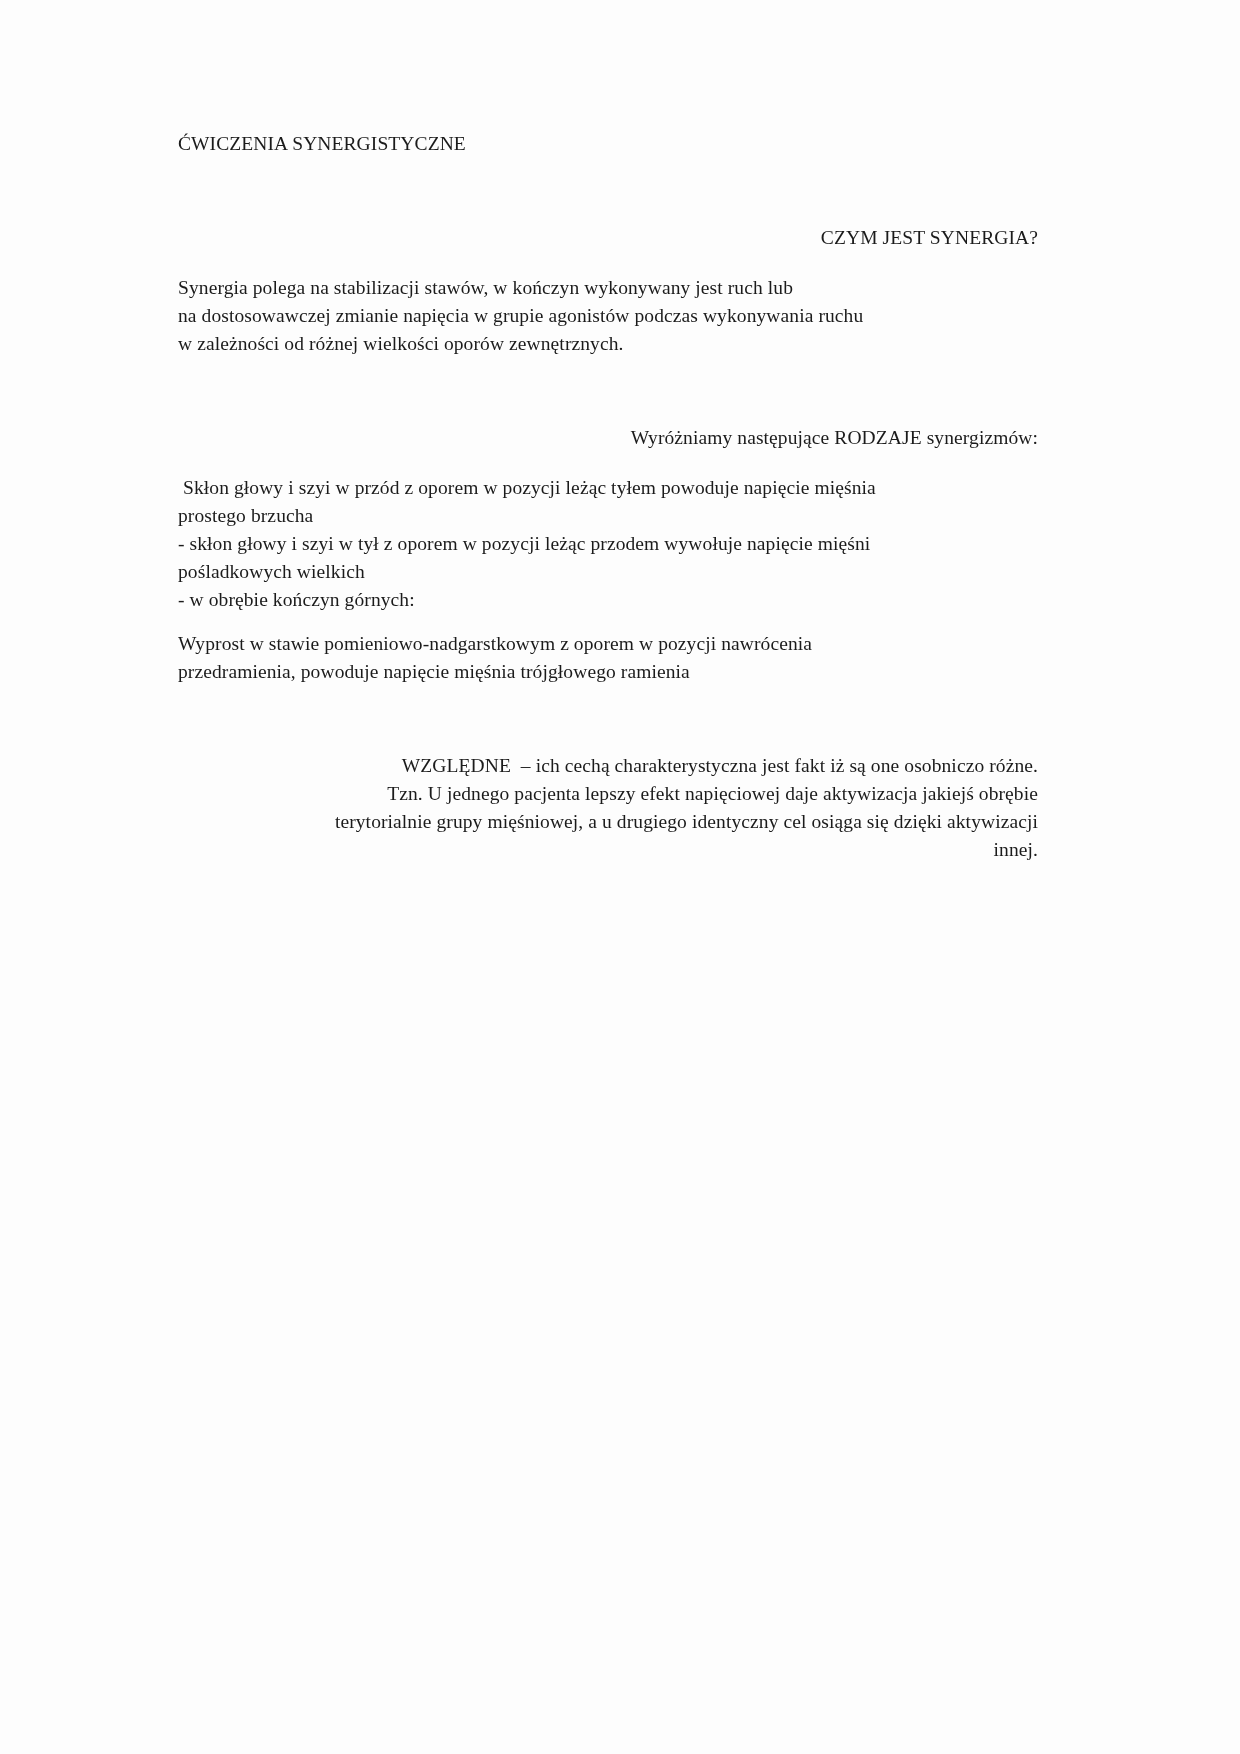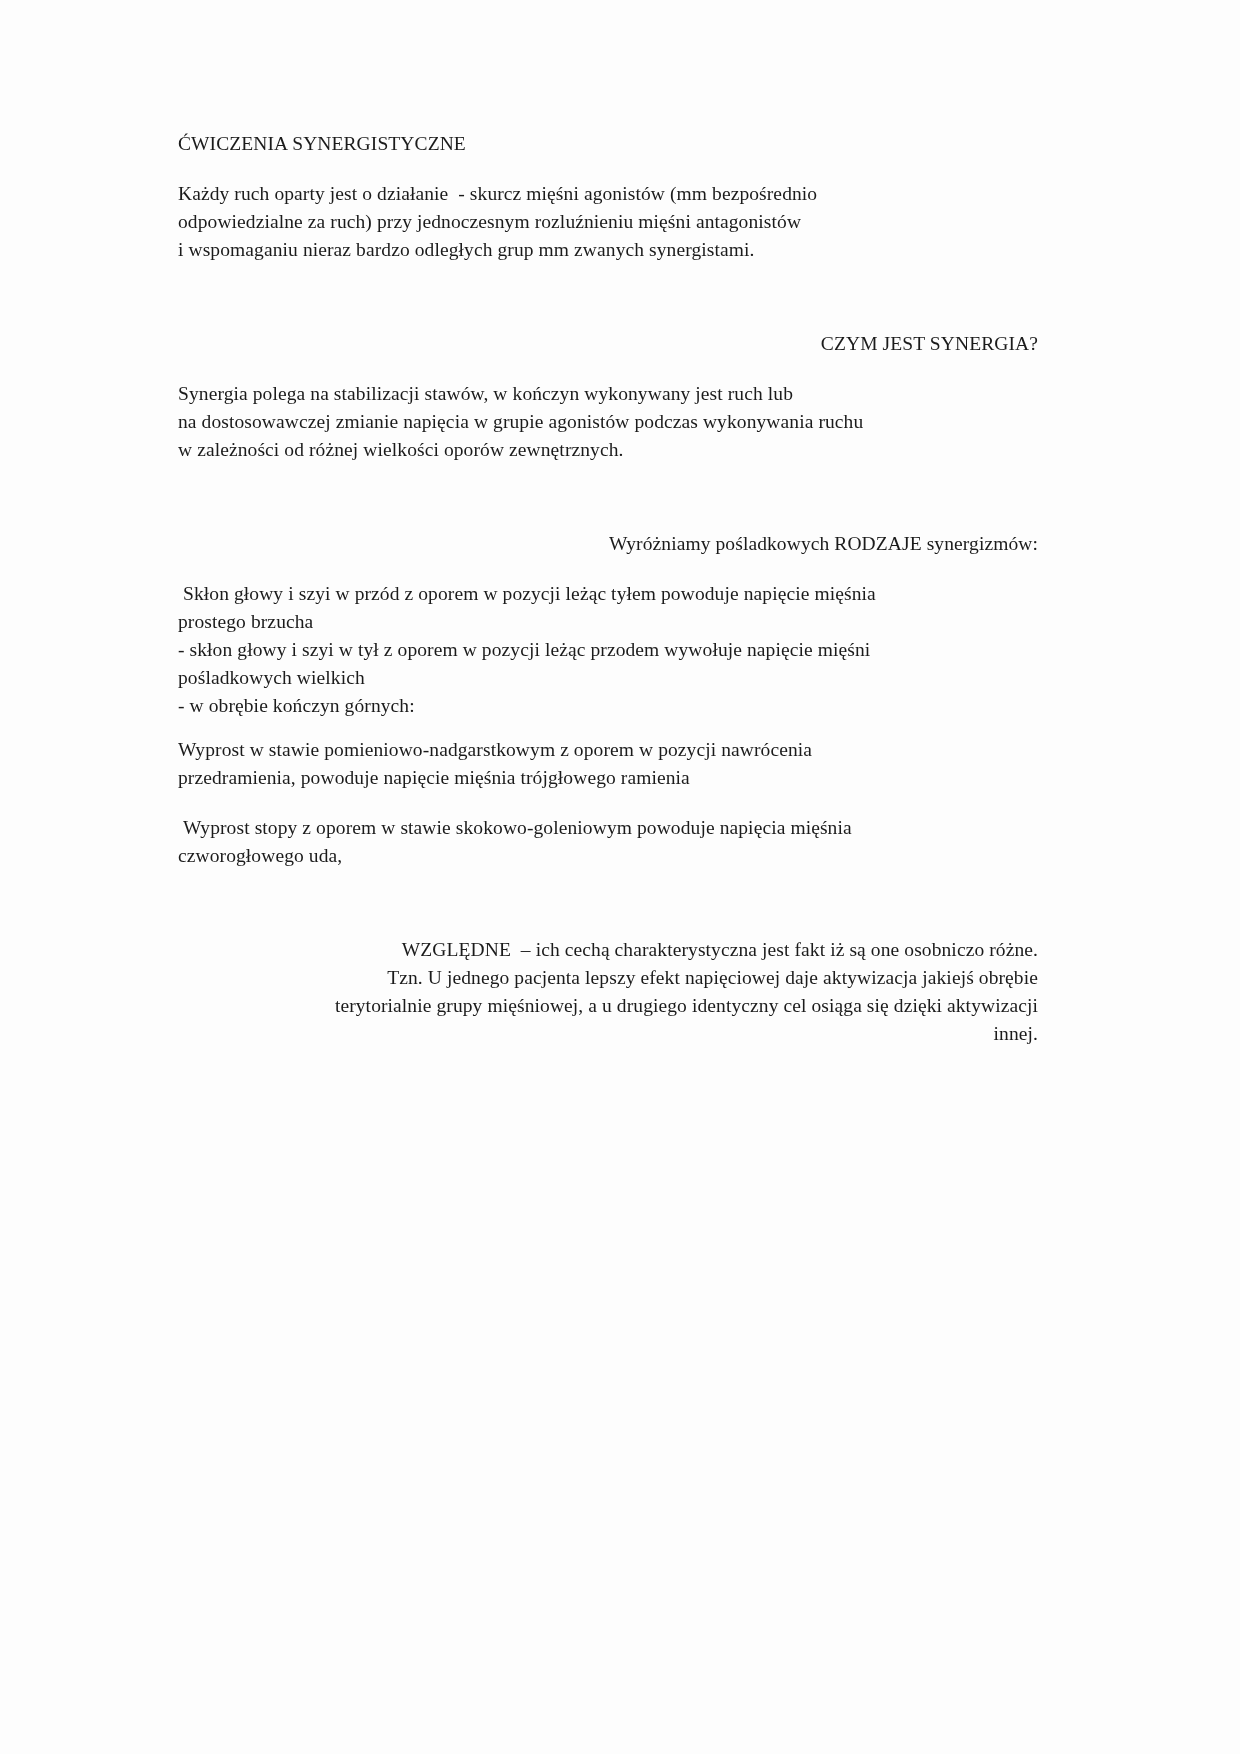--- a/index.html
+++ b/index.html
@@ -36,46 +36,41 @@
   .gap-large   { margin-top: 66px; text-align: right; }
 </style>
 </head>
 <body>
 
 <div class="page">
   <div class="content">
 
     <p class="block">ĆWICZENIA SYNERGISTYCZNE</p>
 
-    <p class="block gap-default">Każdy ruch oparty jest o działanie  - skurcz mięśni agonistów (mm bezpośrednio
-odpowiedzialne za ruch) przy jednoczesnym rozluźnieniu mięśni antagonistów
-i wspomaganiu nieraz bardzo odległych grup mm zwanych synergistami.</p>
 
     <p class="block gap-large">CZYM JEST SYNERGIA?</p>
 
     <p class="block gap-default">Synergia polega na stabilizacji stawów, w kończyn wykonywany jest ruch lub
 na dostosowawczej zmianie napięcia w grupie agonistów podczas wykonywania ruchu
 w zależności od różnej wielkości oporów zewnętrznych.</p>
 
-    <p class="block gap-large">Wyróżniamy pośladkowych RODZAJE synergizmów:</p>
+    <p class="block gap-large">Wyróżniamy następujące RODZAJE synergizmów:</p>
 
 
 
     <p class="block gap-default"> Skłon głowy i szyi w przód z oporem w pozycji leżąc tyłem powoduje napięcie mięśnia
 prostego brzucha
 - skłon głowy i szyi w tył z oporem w pozycji leżąc przodem wywołuje napięcie mięśni
 pośladkowych wielkich
 - w obrębie kończyn górnych:</p>
 
     <p class="block gap-small">Wyprost w stawie pomieniowo-nadgarstkowym z oporem w pozycji nawrócenia
 przedramienia, powoduje napięcie mięśnia trójgłowego ramienia</p>
 
 
-    <p class="block gap-default"> Wyprost stopy z oporem w stawie skokowo-goleniowym powoduje napięcia mięśnia
-czworogłowego uda,</p>
 
     <p class="block gap-large">WZGLĘDNE  – ich cechą charakterystyczna jest fakt iż są one osobniczo różne.
 Tzn. U jednego pacjenta lepszy efekt napięciowej daje aktywizacja jakiejś obrębie
 terytorialnie grupy mięśniowej, a u drugiego identyczny cel osiąga się dzięki aktywizacji
 innej.</p>
 
   </div>
 </div>
 
 </body></html>

